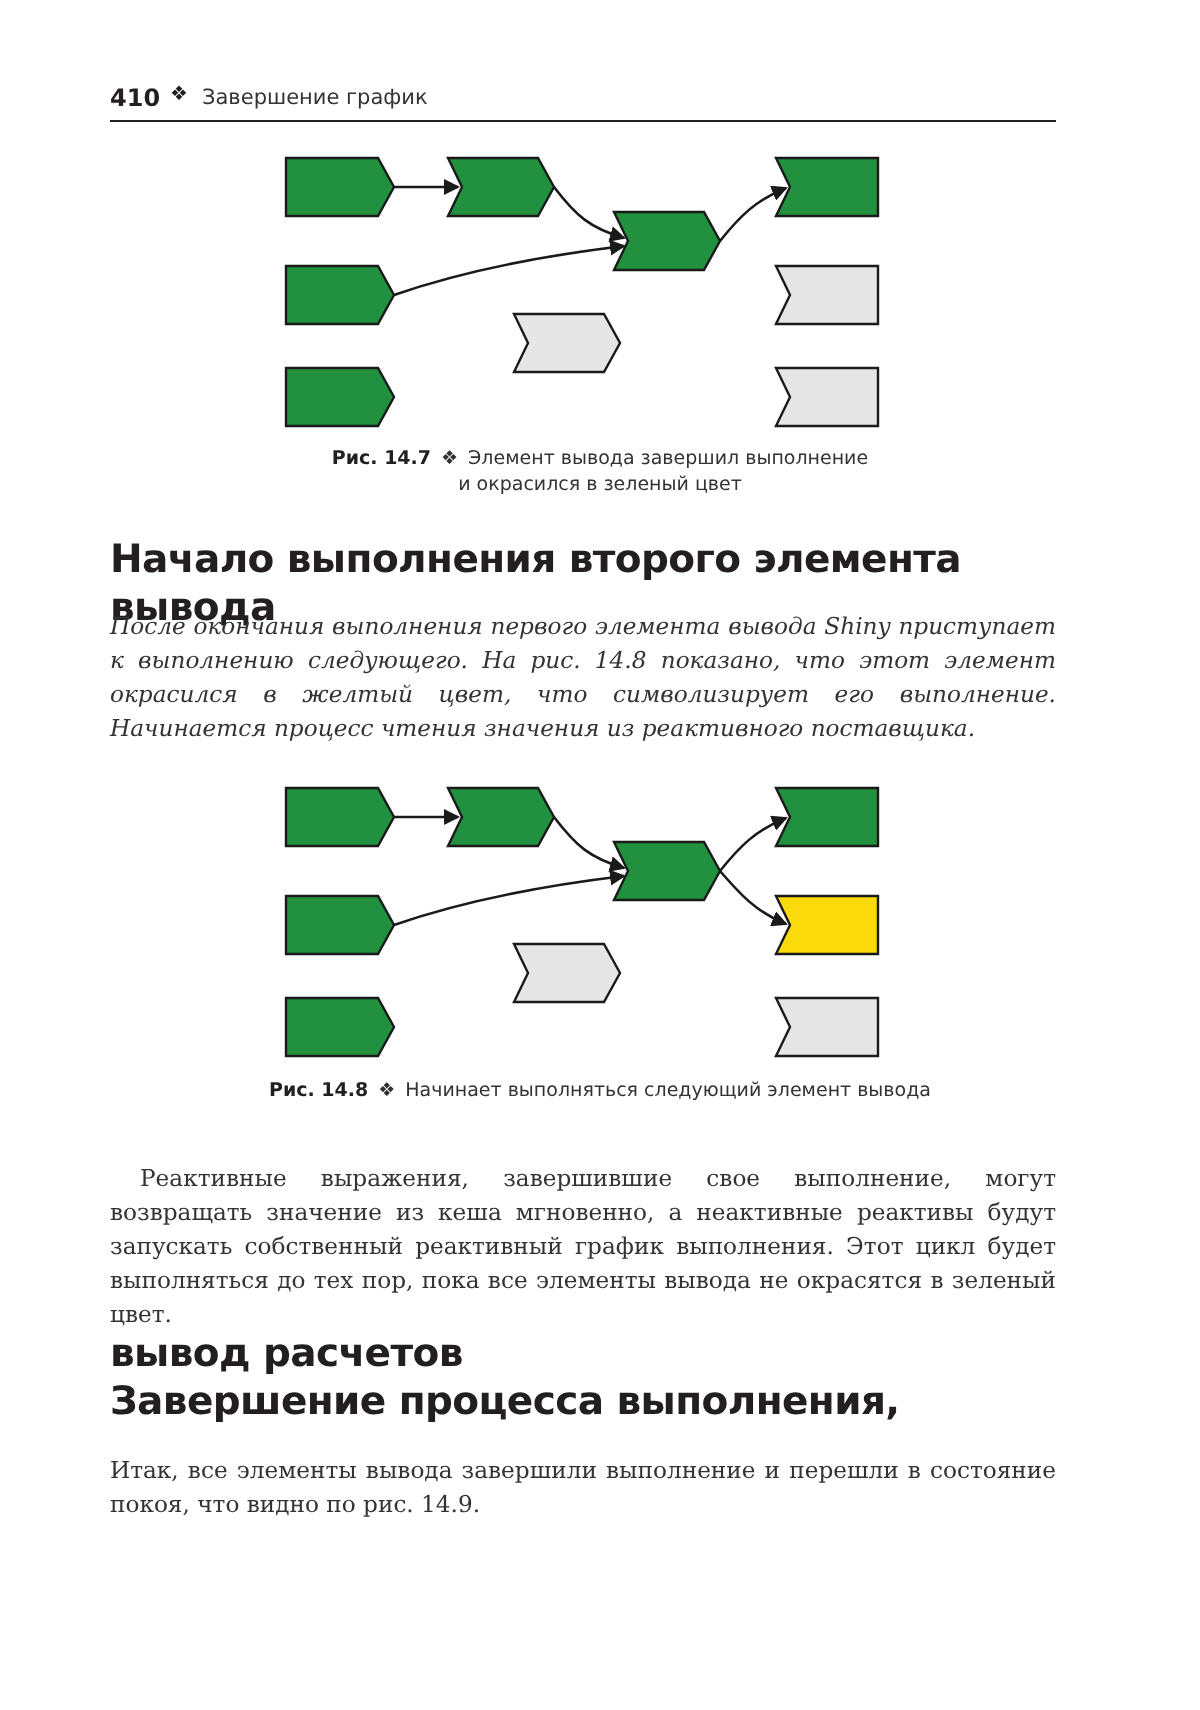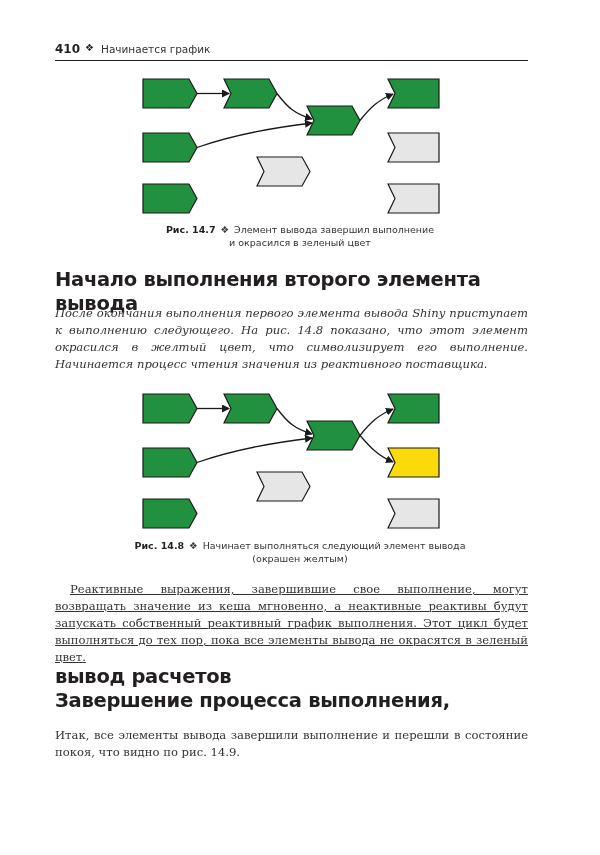--- a/index.html
+++ b/index.html
@@ -8,29 +8,29 @@
   .page-num { position: absolute; left: 0; top: 2px; font-size: 12px; font-weight: bold; }
   .head-orn { position: absolute; left: 30px; top: 2px; font-size: 10px; }
   .head-title { position: absolute; left: 46px; top: 3px; font-size: 10.5px; color: #333; }
   .figure { position: absolute; left: 130px; width: 330px; height: 150px; }
   .figure svg { display: block; }
   .caption { position: absolute; left: 80px; width: 440px; text-align: center; font-family: "DejaVu Sans", sans-serif; font-size: 9.5px; line-height: 13px; color: #333; }
   .caption .cap-label { font-weight: bold; color: #231f20; }
   .caption .cap-orn { margin: 0 5px; }
   .h2 { position: absolute; left: 55px; width: 480px; font-family: "DejaVu Sans", sans-serif; font-weight: bold; font-size: 19.5px; line-height: 24px; color: #231f20; letter-spacing: -0.3px; }
   .para { position: absolute; left: 55px; width: 473px; font-family: "DejaVu Serif", serif; font-size: 11.6px; line-height: 17px; text-align: justify; color: #333; }
-  .para.indent { text-indent: 15px; text-decoration: underline; }
+  .para.indent { text-indent: 15px; }
 </style>
 </head>
 <body>
 
 <div class="running-head">
   <span class="page-num">410</span>
   <span class="head-orn">❖</span>
-  <span class="head-title">Начинается график</span>
+  <span class="head-title">Завершение график</span>
 </div>
 
 <div class="figure" style="top:70px;">
   <svg width="330" height="150" viewBox="0 0 330 150">
     <defs>
       <marker id="arr1" markerWidth="8" markerHeight="8" refX="7" refY="4" orient="auto" markerUnits="userSpaceOnUse">
         <path d="M0,0 L8,4 L0,8 Z" fill="#1a1a1a"></path>
       </marker>
     </defs>
 
@@ -85,21 +85,20 @@
     <path d="M67,77.5 C100,66 140,58 182,53" stroke="#1a1a1a" stroke-width="1.3" fill="none" marker-end="url(#arr2)"></path>
     <path d="M230,50.5 C240,38 248,30 263,24" stroke="#1a1a1a" stroke-width="1.3" fill="none" marker-end="url(#arr2)"></path>
     <path d="M230,50.5 C240,62 248,71 263,77" stroke="#1a1a1a" stroke-width="1.3" fill="none" marker-end="url(#arr2)"></path>
   </svg>
 </div>
 
 <div class="caption" style="top:539px;">
   <div>
     <span class="cap-label">Рис. 14.8</span><span class="cap-orn">❖</span><span>Начинает выполняться следующий элемент вывода</span>
   </div>
-  <div>(окрашен желтым)</div>
 </div>
 
 <div class="para indent" style="top:581px;">Реактивные выражения, завершившие свое выполнение, могут возвращать значение из кеша мгновенно, а неактивные реактивы будут запускать собственный реактивный график выполнения. Этот цикл будет выполняться до тех пор, пока все элементы вывода не окрасятся в зеленый цвет.</div>
 
 <div class="h2" style="top:665px;">
   <div>вывод расчетов</div>
   <div>Завершение процесса выполнения,</div>
 </div>
 
 <div class="para" style="top:727px;">Итак, все элементы вывода завершили выполнение и перешли в состояние покоя, что видно по рис. 14.9.</div>

